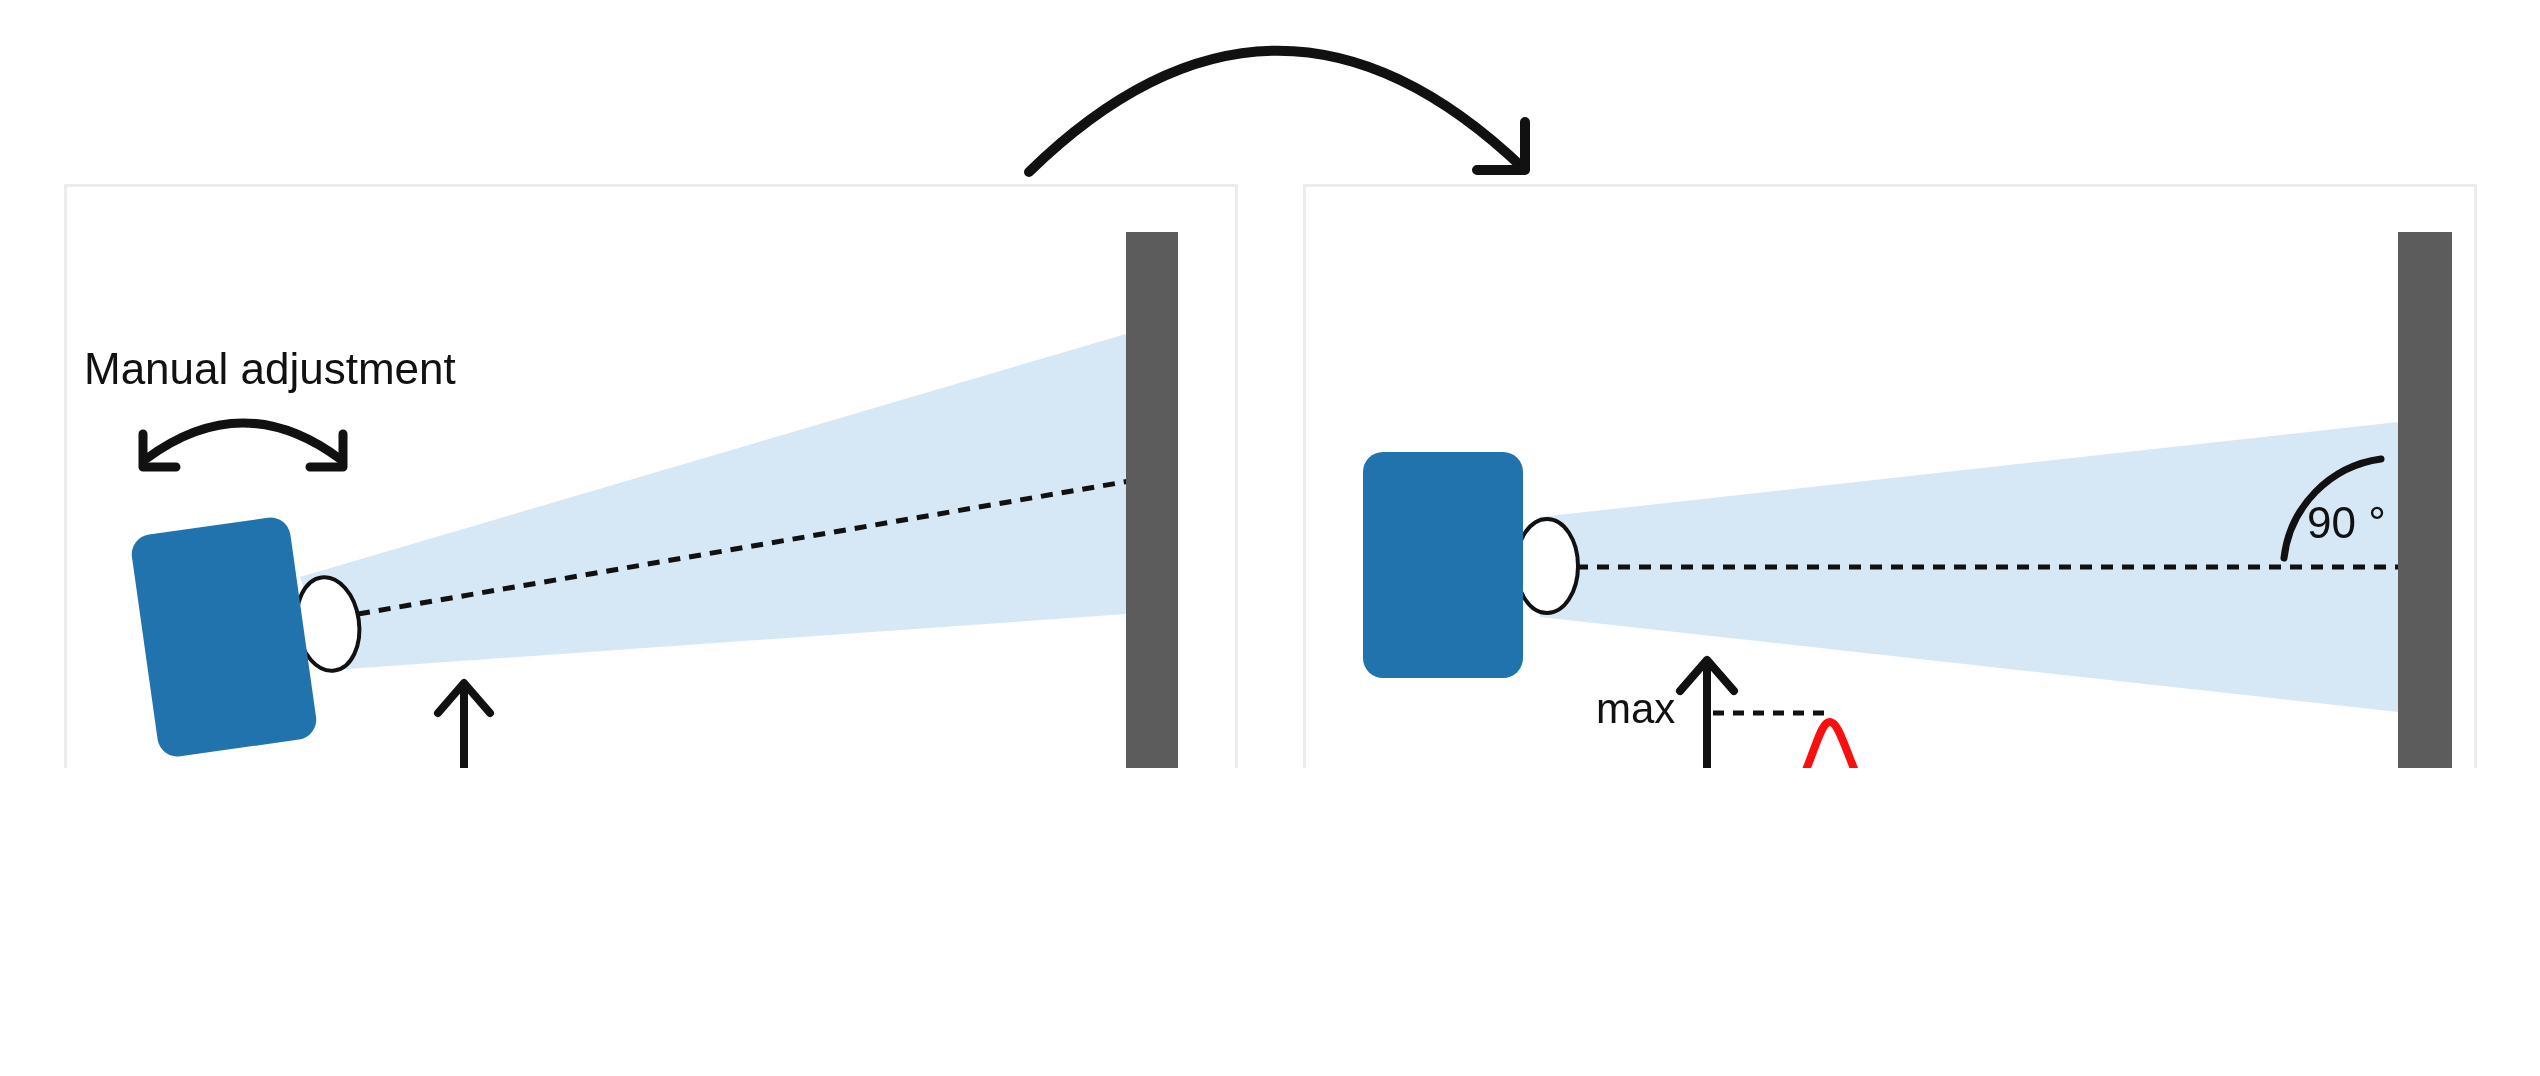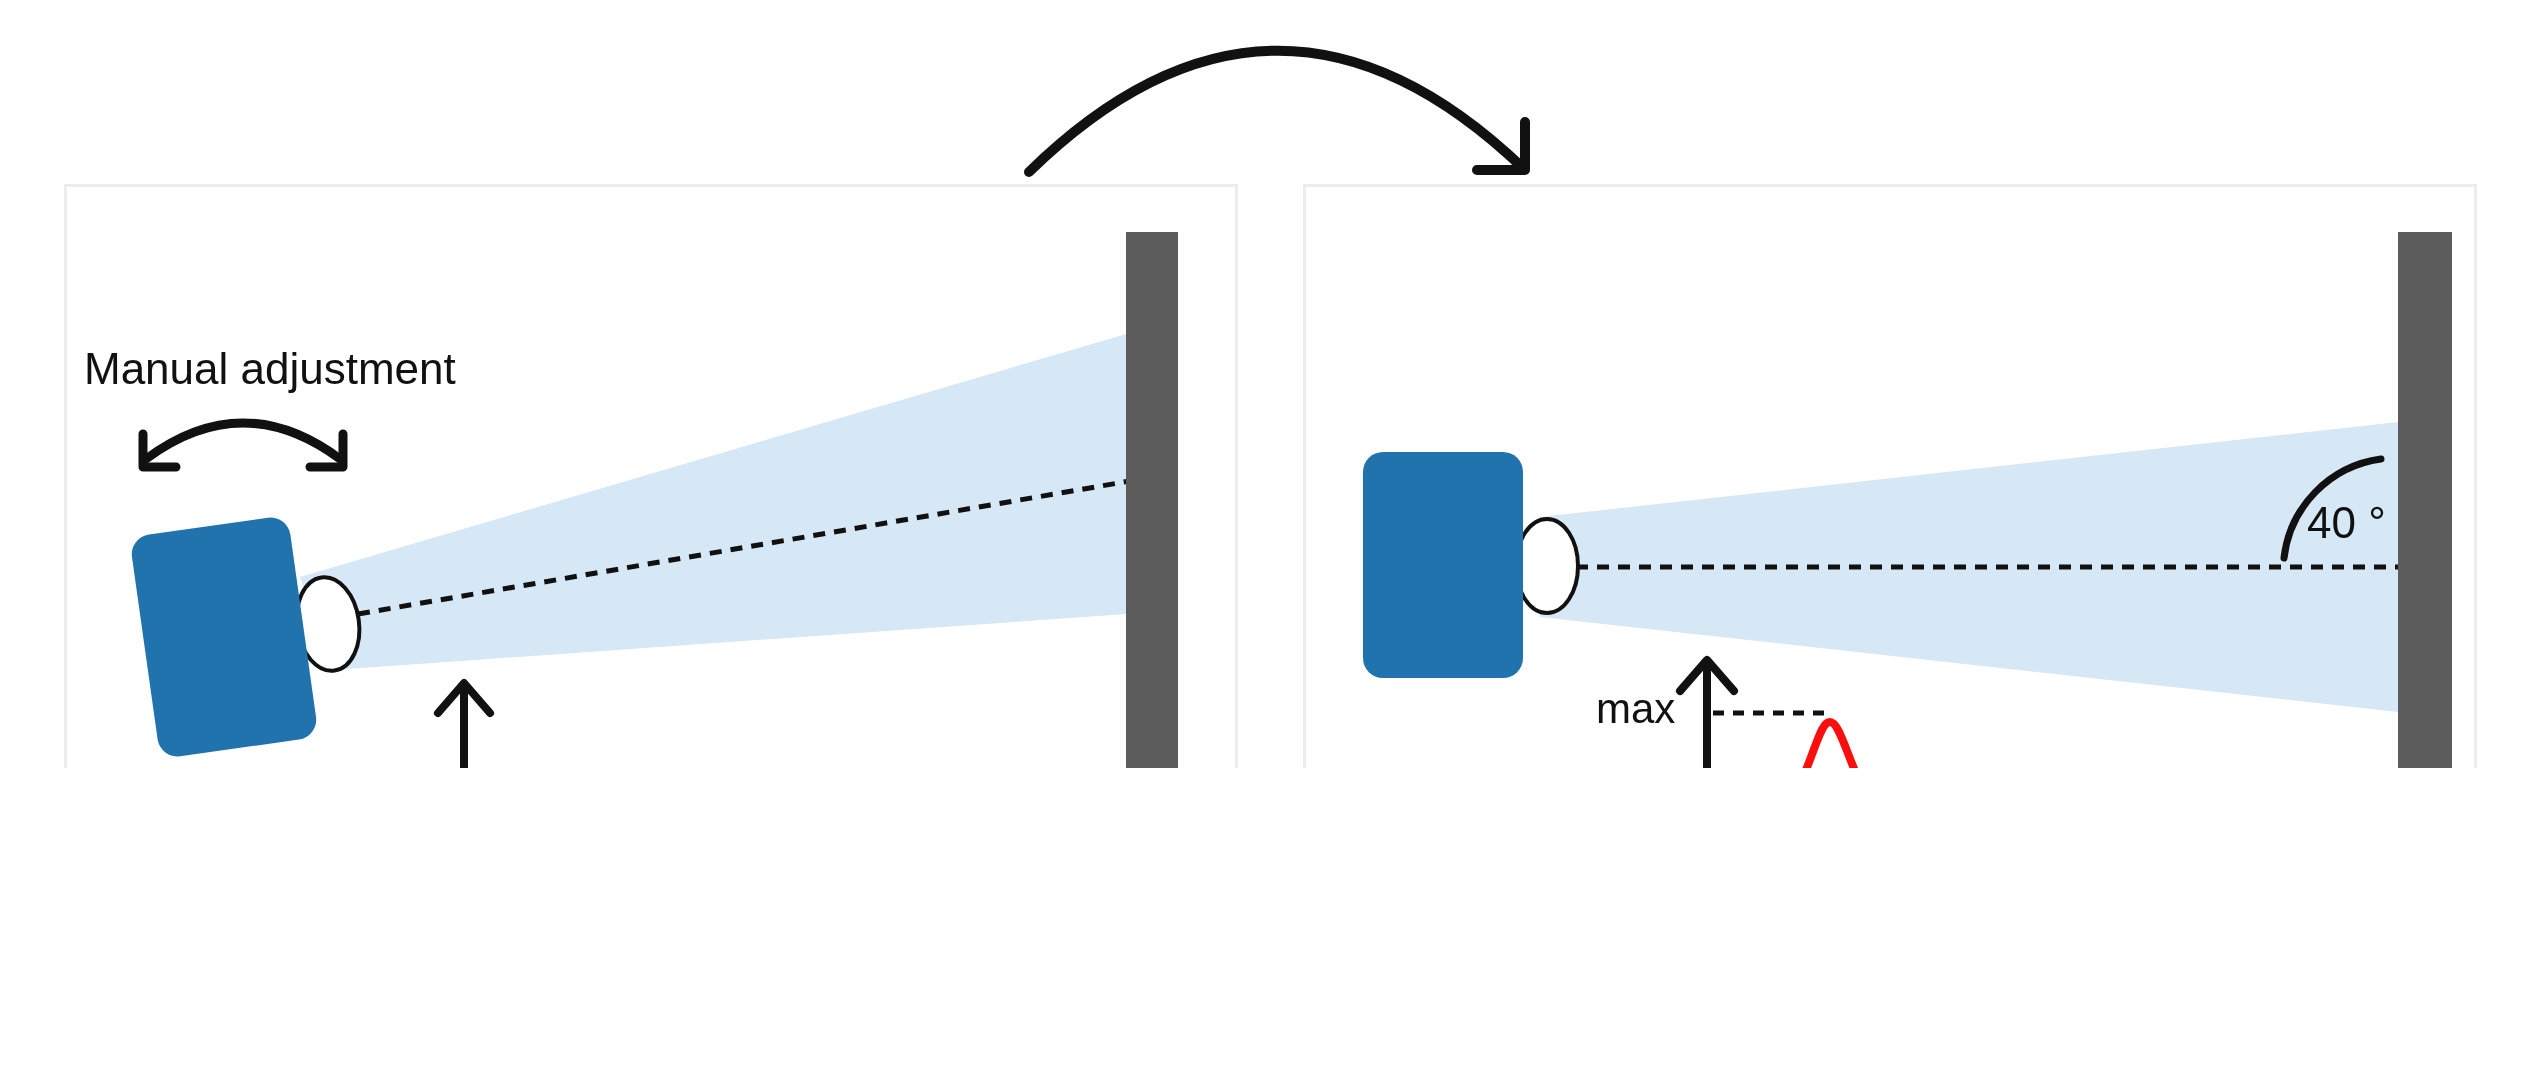--- a/index.html
+++ b/index.html
@@ -100,16 +100,16 @@
         <path d="M 1968 861 L 1998 891 L 1968 921" fill="none" stroke="#111111" stroke-width="8" stroke-linecap="round" stroke-linejoin="round"></path>
         <line x1="1713" y1="713" x2="1827" y2="713" stroke="#111111" stroke-width="5" stroke-dasharray="11 9"></line>
         <path d="M 1737 876 C 1766 863 1792 840 1813 819 C 1822 810 1834 809 1842 816 C 1864 834 1893 862 1927 873" fill="none" stroke="#111111" stroke-width="8" stroke-dasharray="16 12"></path>
         <path d="M 1727 877 C 1762 862 1785 820 1806 770 C 1818 740 1822 722 1830 722 C 1838 722 1844 745 1857 776 C 1873 816 1900 856 1935 872" fill="none" stroke-width="8" stroke-linecap="round" stroke="#fa0f0f"></path>
       </g>
     </g>
   </svg>
 
   <div class="label" id="manual-adjustment-label">Manual adjustment</div>
 
-  <div class="label" id="angle-label">40 °</div>
+  <div class="label" id="angle-label">90 °</div>
 
   <div class="label" id="max-label">max</div>
 </div>
 
 </body></html>

